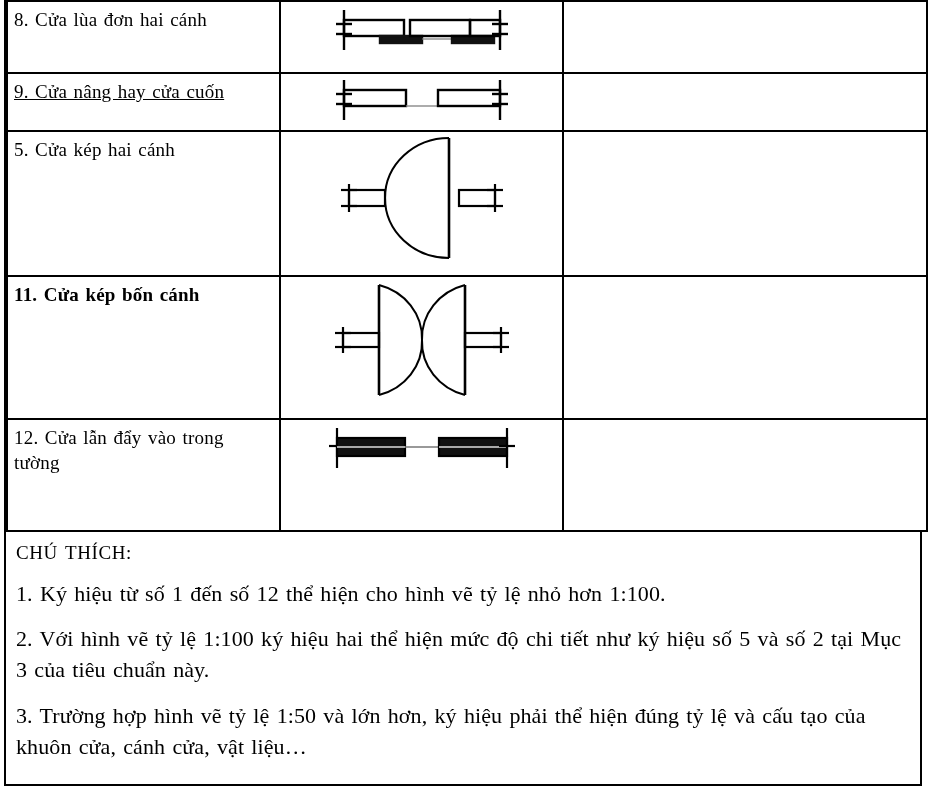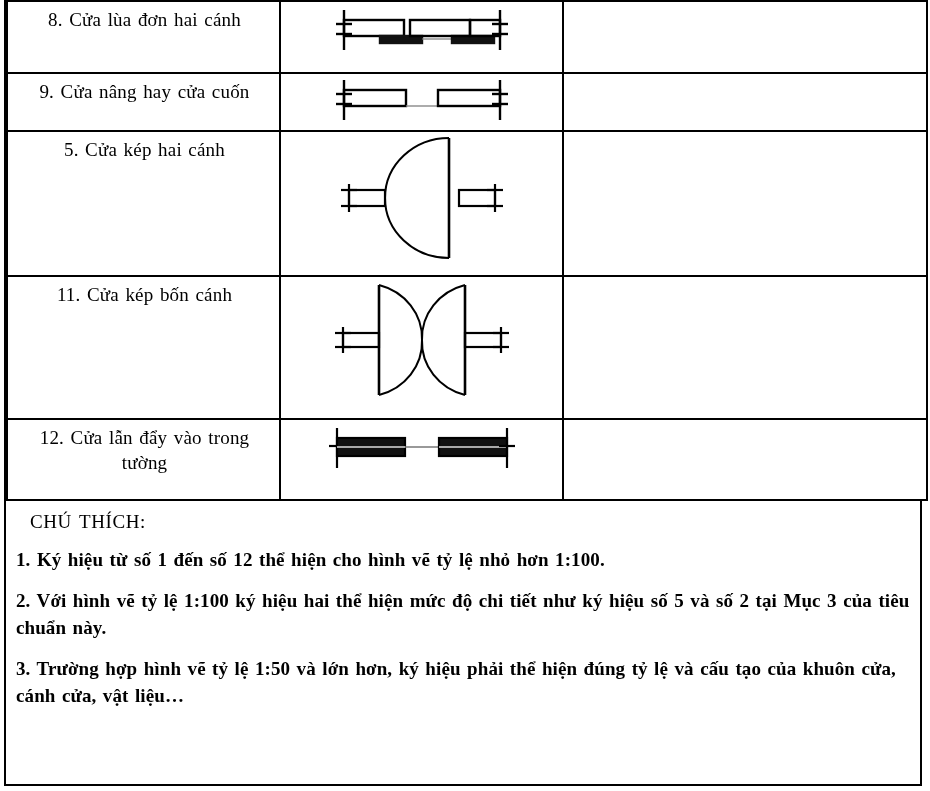--- a/index.html
+++ b/index.html
@@ -52,21 +52,20 @@
   table.symbol-table td.c-symbol { width: 281px; }
   table.symbol-table td.c-note   { width: 362px; }
 
   .row-name {
     font-size: 19px;
     line-height: 1.30;
     padding: 6px 4px 4px 6px;
     letter-spacing: 0.2px;
     word-spacing: 1.5px;
     white-space: normal;
-    text-align: center;
   }
 
   .symbol-cell {
     position: relative;
     height: 100%;
   }
   .symbol-wrap {
     display: flex;
     align-items: center;
     justify-content: center;
@@ -76,30 +75,29 @@
 
   
   .notes {
     padding: 8px 10px 4px 8px;
     box-sizing: border-box;
   }
   .notes-title {
     font-size: 19px;
     letter-spacing: 0.6px;
     word-spacing: 2px;
-    margin: 2px 0 14px 16px;
+    margin: 2px 0 14px 2px;
   }
   .note-item {
-    font-size: 19px;
+    font-size: 22px;
     line-height: 1.42;
     margin: 0 0 14px 2px;
     word-spacing: 1.6px;
     letter-spacing: 0.1px;
     text-align: left;
-    font-weight: bold;
   }
   .note-item:last-child { margin-bottom: 8px; }
 
   svg { display: block; }
 </style>
 </head>
 <body>
 
 <div id="page">
   <div class="sheet">
@@ -138,21 +136,21 @@
                   </g>
                 </svg>
               </div>
             </div>
           </td>
           <td class="c-note">
             <div class="row-name"></div>
           </td>
         </tr>
 
-        <tr style="height:52px;">
+        <tr style="height:52px;text-decoration:underline;">
           <td class="c-name">
             <div class="row-name">9. Cửa nâng hay cửa cuốn</div>
           </td>
           <td class="c-symbol">
             <div class="symbol-cell">
               <div class="symbol-wrap">
                 <svg width="200" height="56" viewBox="0 0 200 56" aria-hidden="true">
                   <g stroke="#000" fill="none" stroke-width="2.4">
                     <line x1="22" y1="6" x2="22" y2="46"></line>
                     <line x1="14" y1="20" x2="30" y2="20"></line>
@@ -201,21 +199,21 @@
                   </g>
                 </svg>
               </div>
             </div>
           </td>
           <td class="c-note">
             <div class="row-name"></div>
           </td>
         </tr>
 
-        <tr style="height:143px;">
+        <tr style="height:143px;font-weight:bold;">
           <td class="c-name">
             <div class="row-name">11. Cửa kép bốn cánh</div>
           </td>
           <td class="c-symbol">
             <div class="symbol-cell">
               <div class="symbol-wrap">
                 <svg width="190" height="126" viewBox="0 0 190 126" aria-hidden="true">
                   <g stroke="#000" fill="none" stroke-width="2.2">
 
                     <line x1="16" y1="50" x2="16" y2="76"></line>
@@ -240,21 +238,21 @@
                   </g>
                 </svg>
               </div>
             </div>
           </td>
           <td class="c-note">
             <div class="row-name"></div>
           </td>
         </tr>
 
-        <tr style="height:81px;">
+        <tr style="height:112px;">
           <td class="c-name">
             <div class="row-name">12. Cửa lẫn đẩy vào trong tường</div>
           </td>
           <td class="c-symbol">
             <div class="symbol-cell">
               <div class="symbol-wrap">
                 <svg width="210" height="56" viewBox="0 0 210 56" aria-hidden="true">
                   <g stroke="#000" fill="none" stroke-width="2.2">
 
                     <line x1="20" y1="8" x2="20" y2="48"></line>

